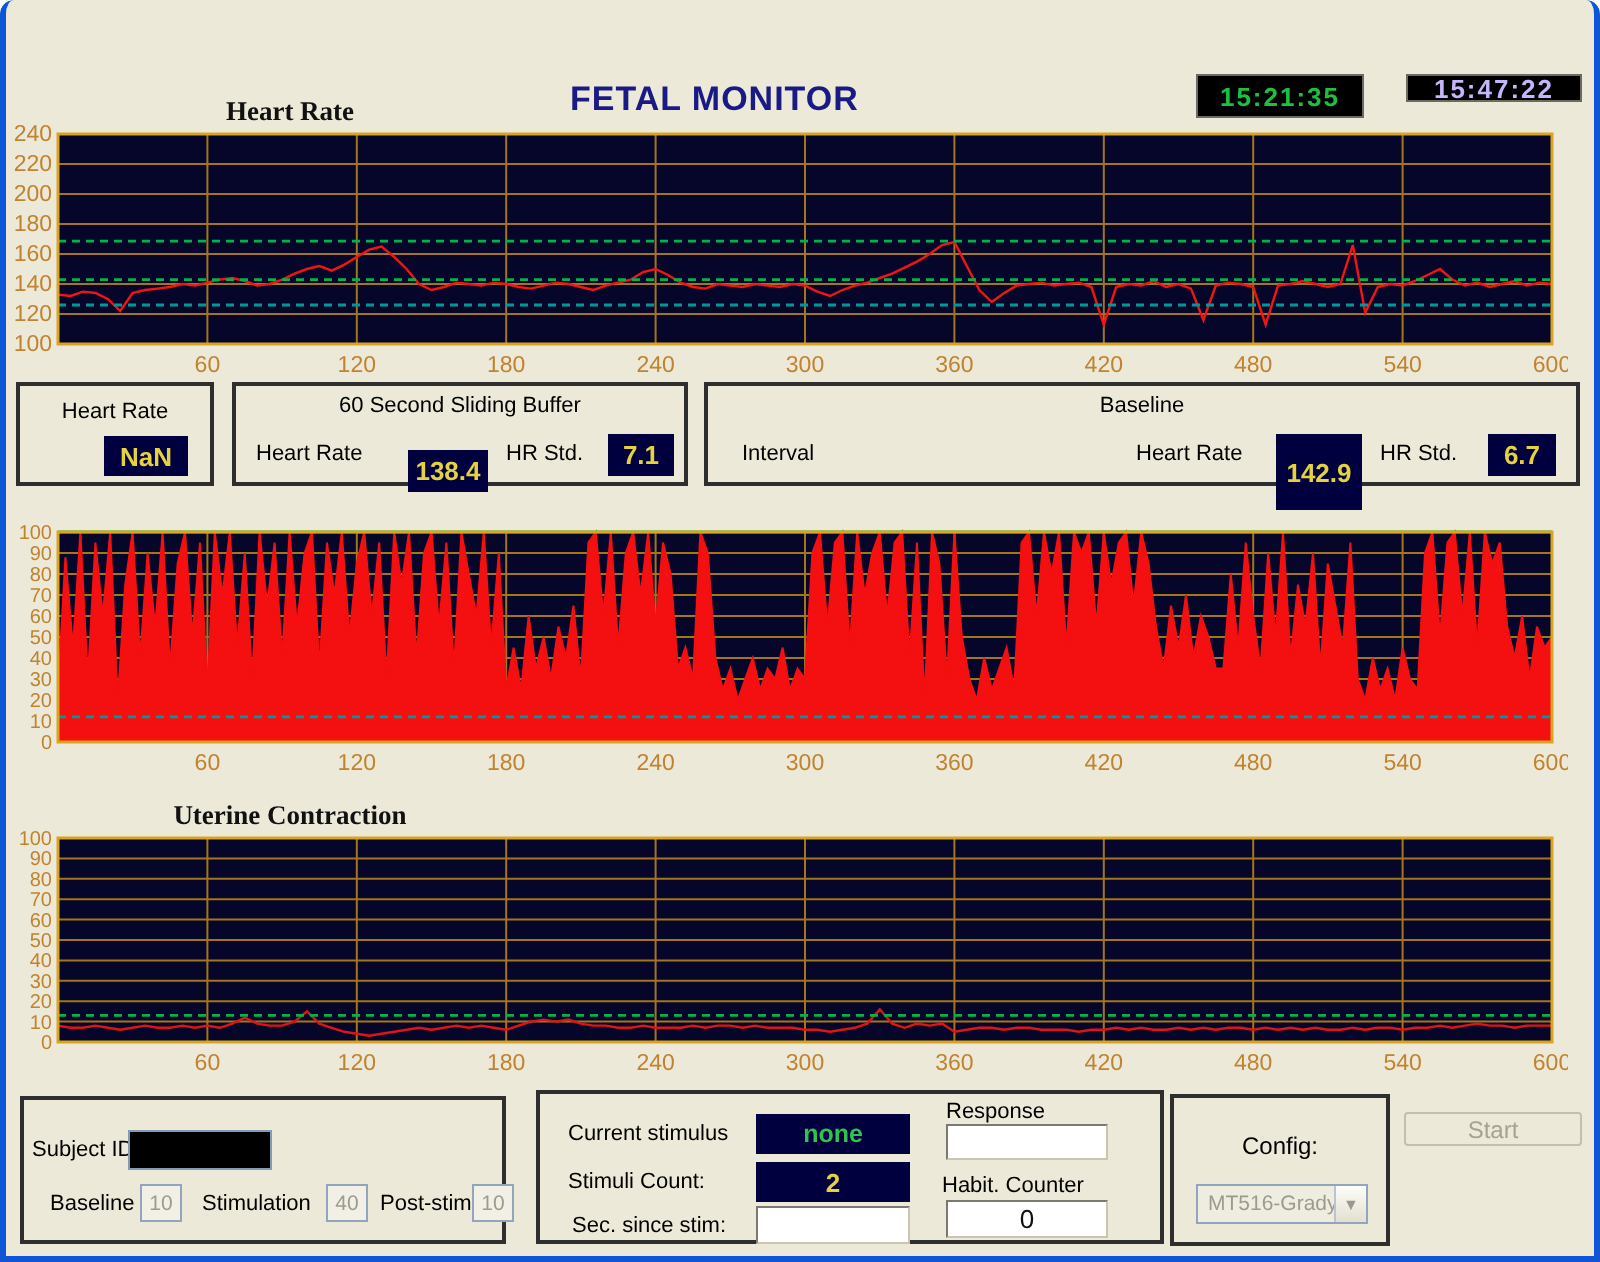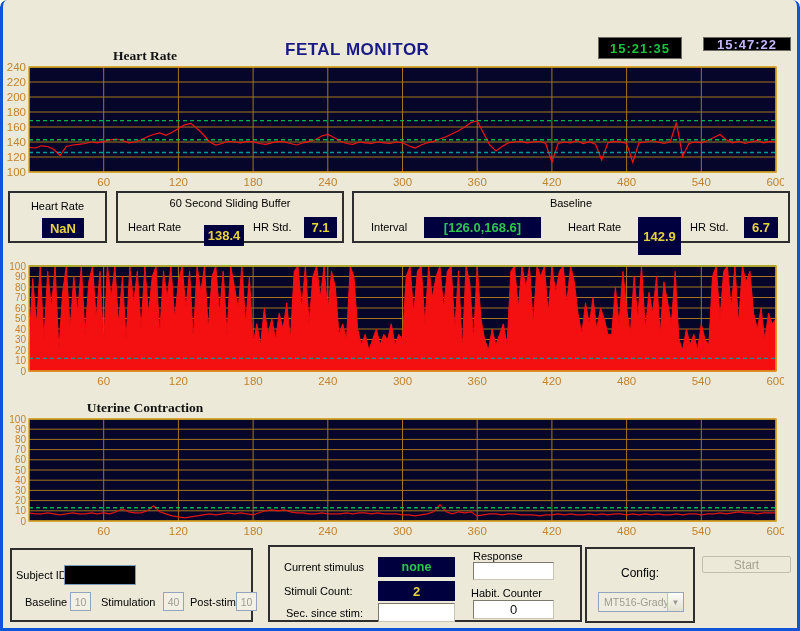--- a/index.html
+++ b/index.html
@@ -193,35 +193,34 @@
       <text x="701.3" y="121" text-anchor="middle" fill="#C08330" font-size="11.5" font-family="Liberation Sans, sans-serif">540</text>
       <line x1="776.0" y1="5" x2="776.0" y2="107" stroke="#A3761B" stroke-width="1"></line>
       <text x="776.0" y="121" text-anchor="middle" fill="#C08330" font-size="11.5" font-family="Liberation Sans, sans-serif">600</text>
       <path d="M29.0,98.8 L35.2,99.9 L41.5,99.9 L47.7,98.8 L53.9,99.9 L60.1,100.9 L66.3,99.9 L72.6,98.8 L78.8,99.9 L85.0,99.9 L91.3,98.8 L97.5,99.9 L103.7,98.8 L109.9,99.9 L116.2,97.8 L122.4,94.8 L128.6,97.8 L134.8,98.8 L141.1,98.8 L147.3,96.8 L153.5,91.7 L159.7,97.8 L165.9,99.9 L172.2,101.9 L178.4,102.9 L184.6,103.9 L190.8,102.9 L197.1,101.9 L203.3,100.9 L209.5,99.9 L215.8,100.9 L222.0,99.9 L228.2,98.8 L234.4,99.9 L240.7,98.8 L246.9,99.9 L253.1,100.9 L259.3,98.8 L265.5,96.8 L271.8,95.8 L278.0,96.8 L284.2,95.8 L290.4,97.8 L296.7,98.8 L302.9,98.8 L309.1,99.9 L315.4,99.9 L321.6,98.8 L327.8,99.9 L334.0,99.9 L340.3,99.9 L346.5,98.8 L352.7,99.9 L358.9,98.8 L365.2,98.8 L371.4,99.9 L377.6,98.8 L383.8,99.9 L390.1,99.9 L396.3,99.9 L402.5,100.9 L408.7,100.9 L415.0,101.9 L421.2,100.9 L427.4,99.9 L433.6,97.8 L439.9,90.7 L446.1,97.8 L452.3,99.9 L458.5,97.8 L464.8,98.8 L471.0,97.8 L477.2,101.9 L483.4,100.9 L489.7,99.9 L495.9,99.9 L502.1,100.9 L508.3,99.9 L514.5,99.9 L520.8,100.9 L527.0,100.9 L533.2,100.9 L539.5,101.9 L545.7,100.9 L551.9,100.9 L558.1,99.9 L564.4,100.9 L570.6,99.9 L576.8,100.9 L583.0,100.9 L589.3,99.9 L595.5,100.9 L601.7,99.9 L607.9,100.9 L614.1,99.9 L620.4,99.9 L626.6,100.9 L632.8,99.9 L639.0,100.9 L645.3,99.9 L651.5,100.9 L657.7,99.9 L663.9,100.9 L670.2,100.9 L676.4,99.9 L682.6,100.9 L688.9,99.9 L695.1,99.9 L701.3,100.9 L707.5,99.9 L713.8,99.9 L720.0,98.8 L726.2,99.9 L732.4,98.8 L738.6,97.8 L744.9,98.8 L751.1,98.8 L757.3,99.9 L763.5,98.8 L769.8,98.8 L776.0,98.8 " fill="none" stroke="#E01414" stroke-width="1.2"></path>
       <line x1="29" y1="93.7" x2="776" y2="93.7" stroke="#00B44C" stroke-width="1.4" stroke-dasharray="4 3"></line>
       <rect x="29" y="5" width="747" height="102" fill="none" stroke="#D9A520" stroke-width="1.5"></rect>
     </svg>
 
   <div class="panel" style="left:8px;top:191px;width:99px;height:52px;">
     <div class="ptitle" style="top:7px;">Heart Rate</div>
-    <div class="navy" style="left:32px;top:25px;width:42px;height:20px;">NaN</div>
+    <div class="navy" style="left:42px;top:25px;width:42px;height:20px;">NaN</div>
   </div>
 
   <div class="panel" style="left:116px;top:191px;width:228px;height:52px;">
     <div class="ptitle" style="top:4px;">60 Second Sliding Buffer</div>
     <div class="lbl" style="left:10px;top:28px;">Heart Rate</div>
     <div class="navy" style="left:86px;top:32px;width:40px;height:21px;">138.4</div>
     <div class="lbl" style="left:135px;top:28px;">HR Std.</div>
     <div class="navy" style="left:186px;top:24px;width:33px;height:21px;">7.1</div>
   </div>
 
   <div class="panel" style="left:352px;top:191px;width:438px;height:52px;">
     <div class="ptitle" style="top:4px;">Baseline</div>
     <div class="lbl" style="left:17px;top:28px;">Interval</div>
-    <div class="navy green" style="left:70px;top:24px;width:117px;height:21px;">[126.0,168.6]</div>
     <div class="lbl" style="left:214px;top:28px;">Heart Rate</div>
     <div class="navy" style="left:284px;top:24px;width:43px;height:38px;">142.9</div>
     <div class="lbl" style="left:336px;top:28px;">HR Std.</div>
     <div class="navy" style="left:390px;top:24px;width:34px;height:21px;">6.7</div>
   </div>
 
   <div class="panel" style="left:10px;top:548px;width:243px;height:74px;">
     <div class="lbl" style="left:4px;top:19px;">Subject ID</div>
     <div class="blackinput" style="left:52px;top:15px;width:72px;height:20px;"></div>
     <div class="lbl" style="left:13px;top:46px;">Baseline</div>

